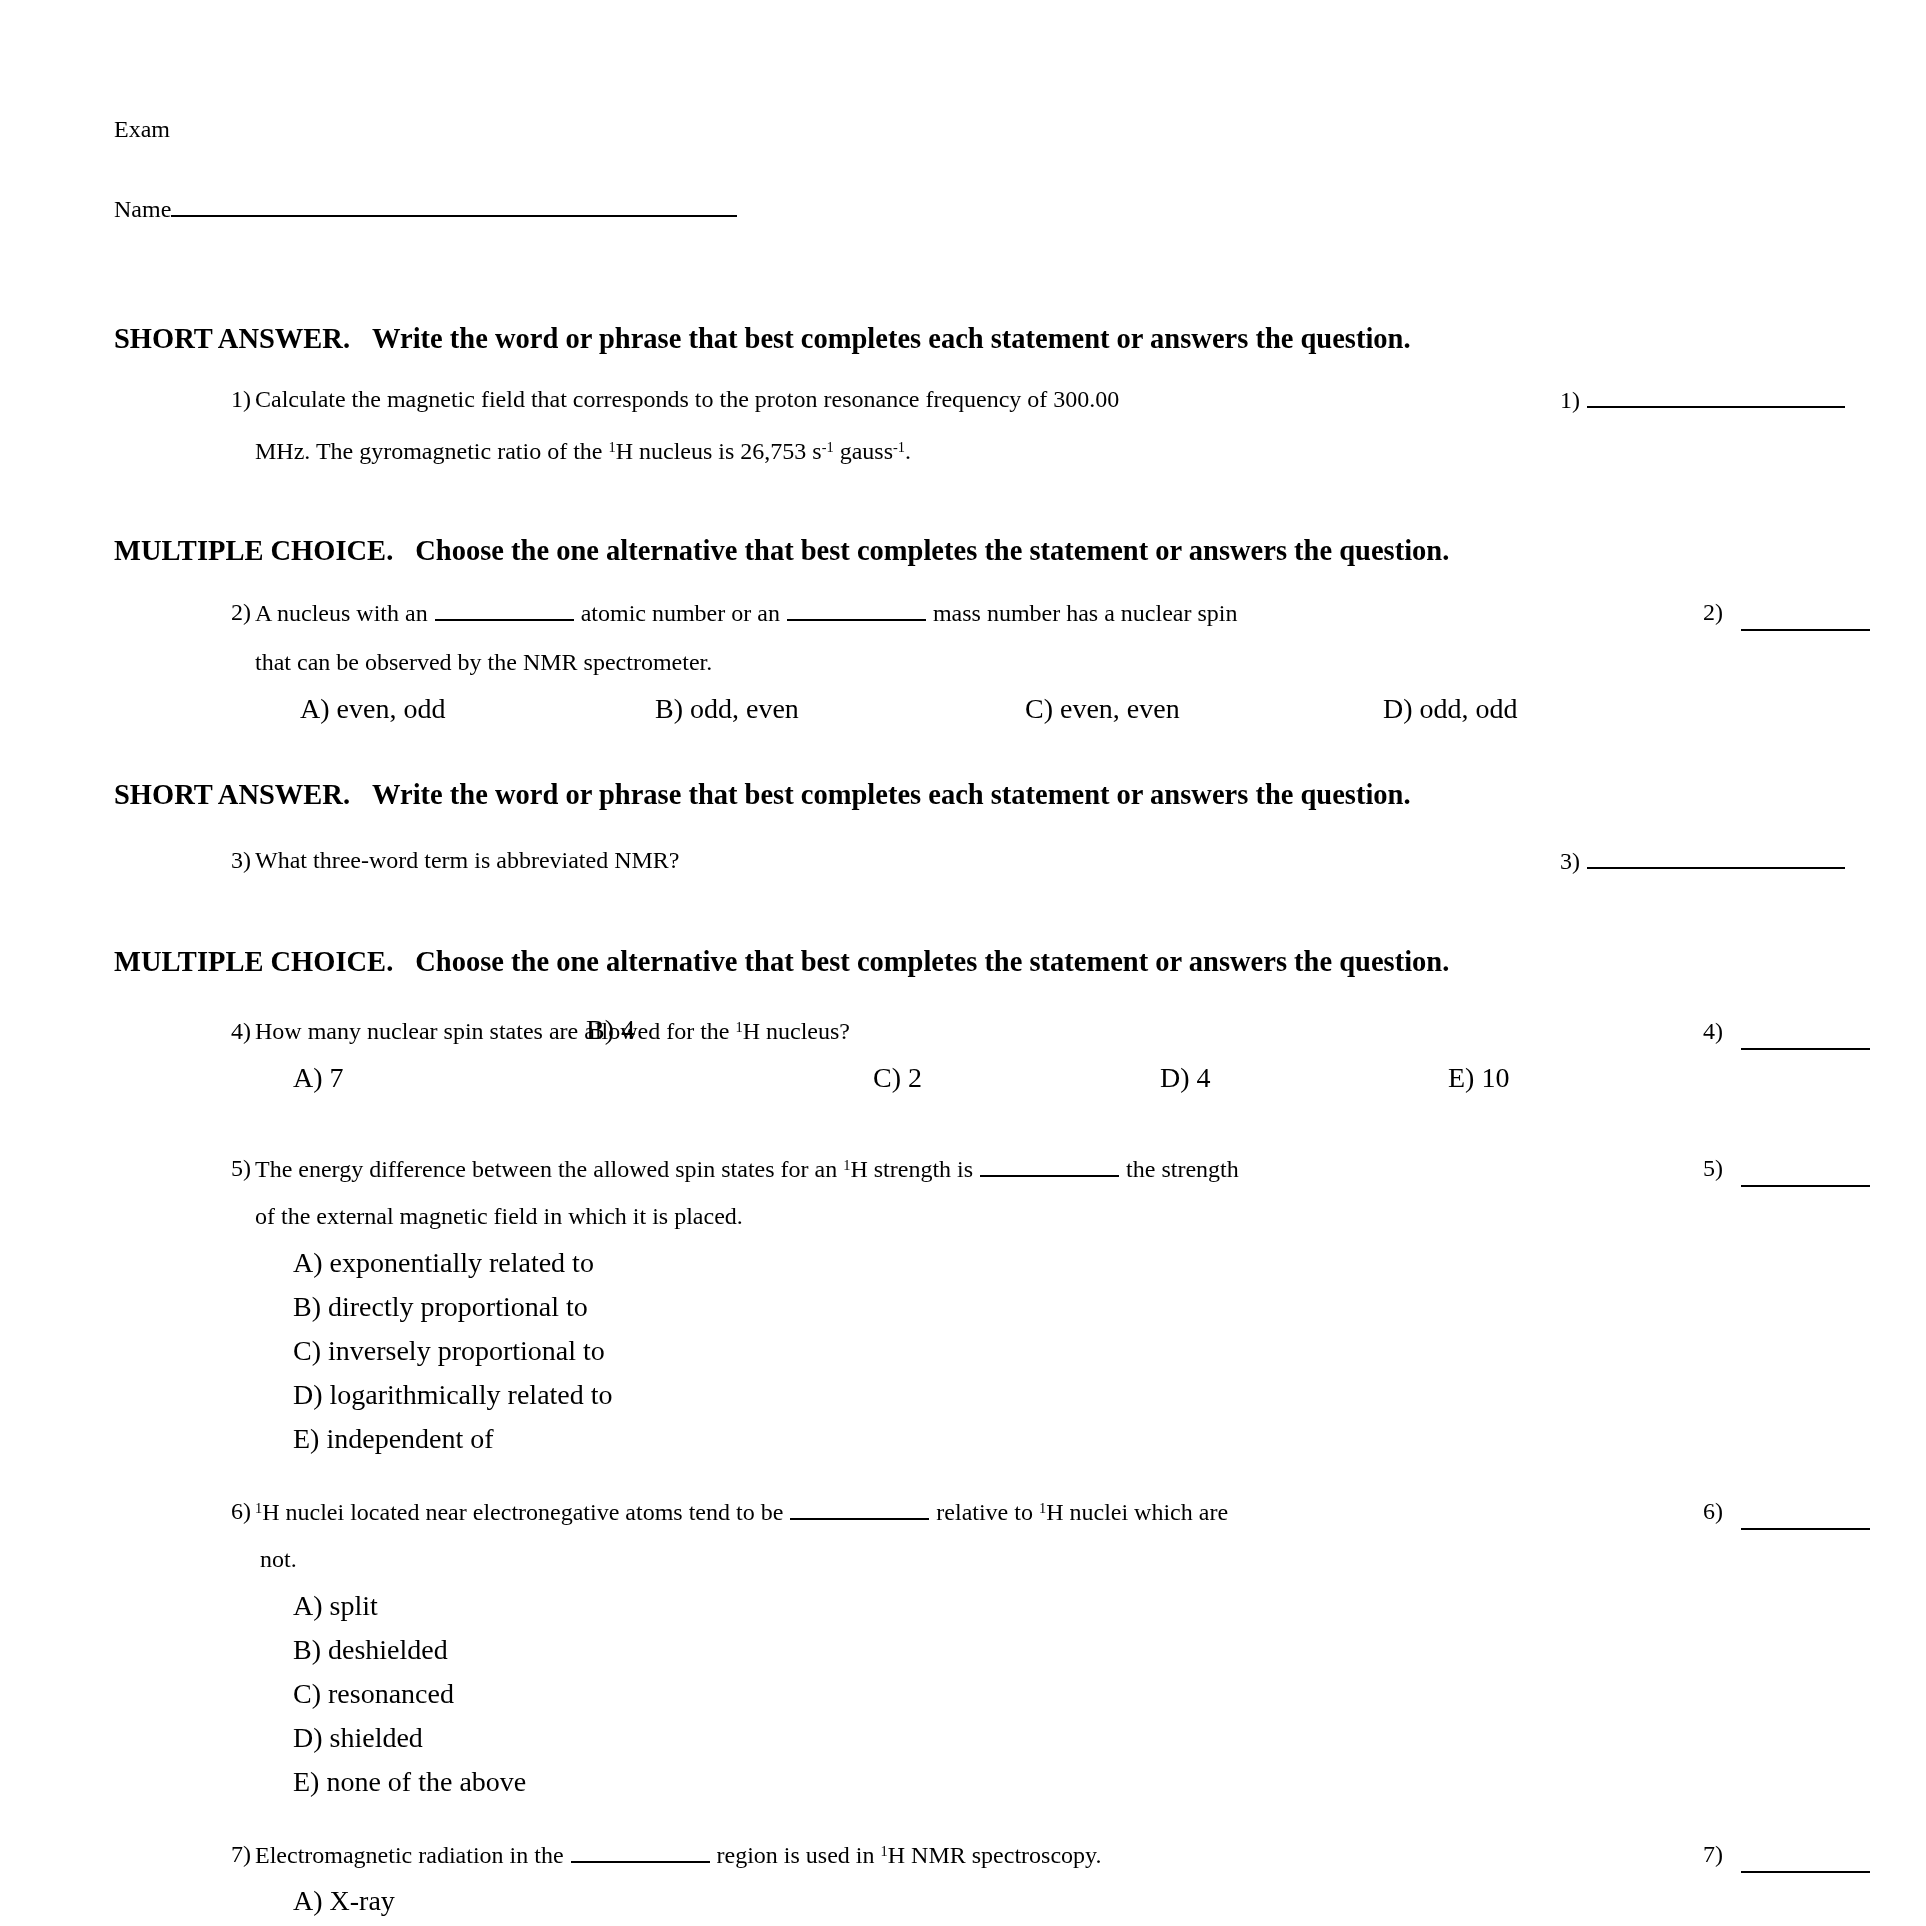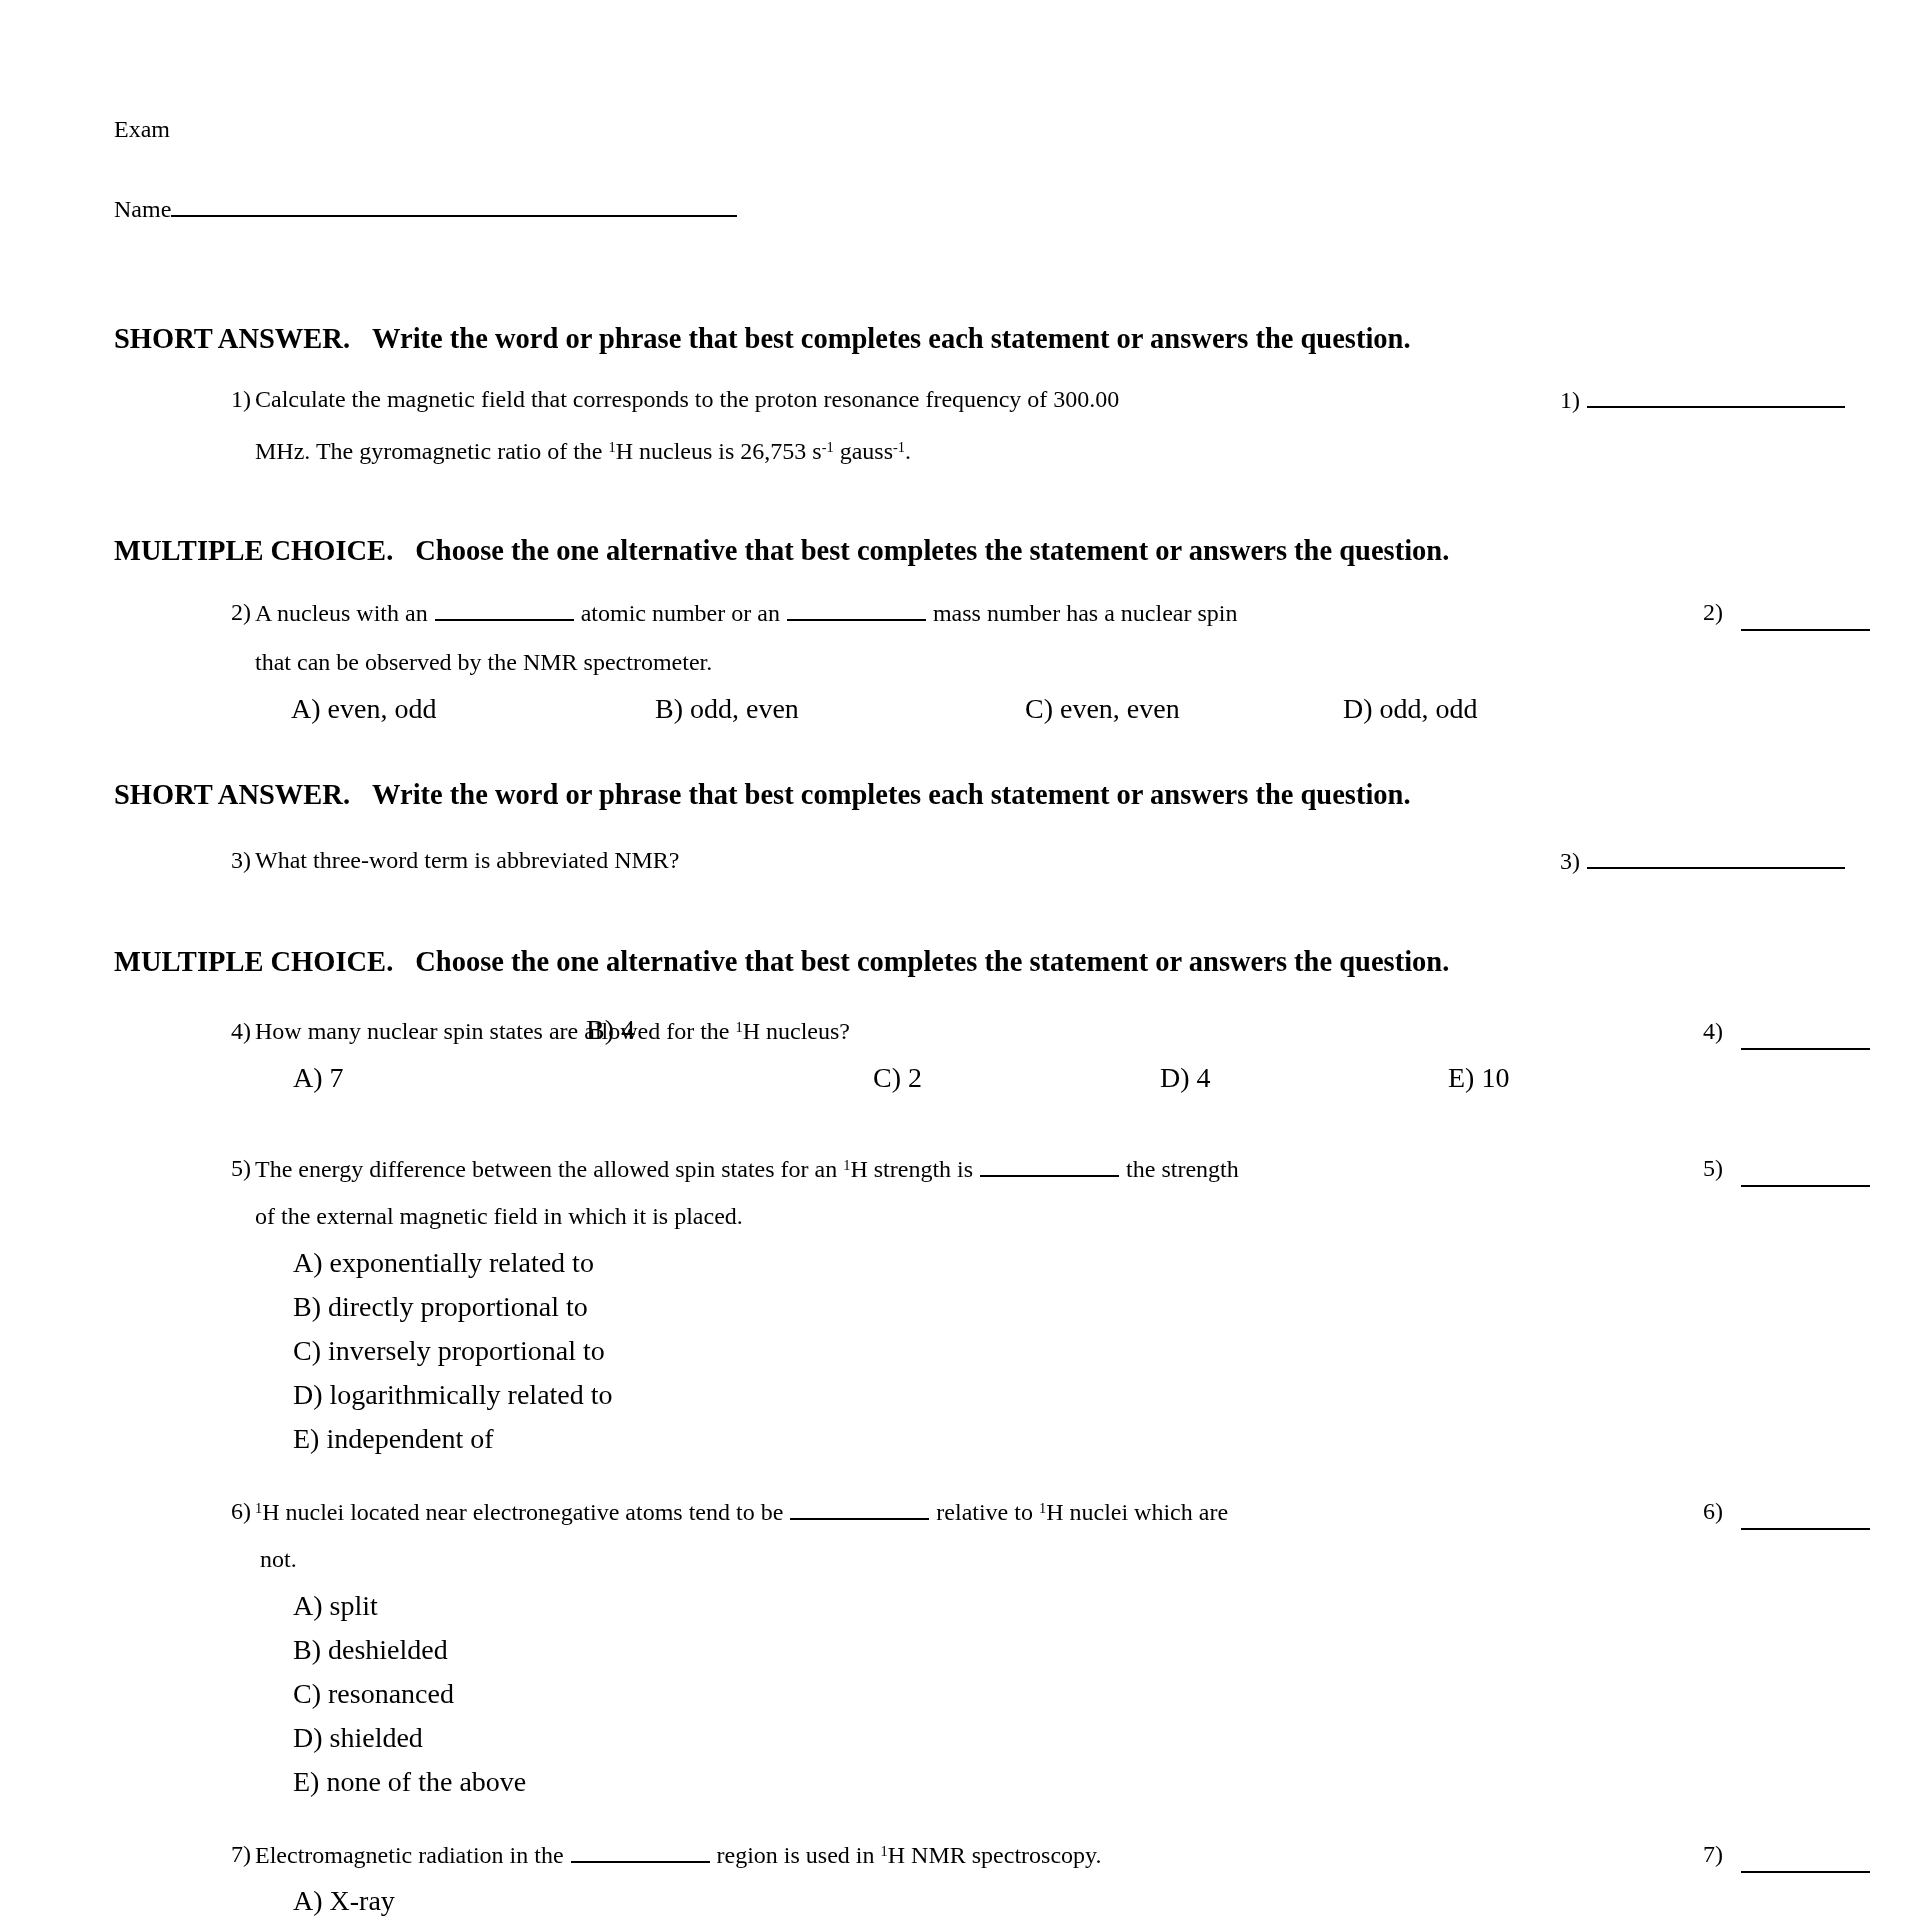--- a/index.html
+++ b/index.html
@@ -38,24 +38,24 @@
 <div class="abs t qtext" style="left:255px;top:386px">Calculate the magnetic field that corresponds to the proton resonance frequency of 300.00</div>
 <div class="abs t qtext" style="left:255px;top:438px"><span>MHz. The gyromagnetic ratio of the </span><span class="sup">1</span><span>H nucleus is 26,753 s</span><span class="sup">-1</span><span> gauss</span><span class="sup">-1</span><span>.</span></div>
 <div class="abs t" style="left:1560px;top:386px"><span>1)</span><span class="iblank sablank"></span></div>
 
 <div class="abs h" style="left:114px;top:535px"><span>MULTIPLE CHOICE.</span><span class="ins">Choose the one alternative that best completes the statement or answers the question.</span></div>
 
 <div class="abs t qnum" style="left:216px;top:599px">2)</div>
 <div class="abs t qtext" style="left:255px;top:599px"><span>A nucleus with an</span><span class="iblank"></span><span>atomic number or an</span><span class="iblank"></span><span>mass number has a nuclear spin</span></div>
 <div class="abs t qtext" style="left:255px;top:649px">that can be observed by the NMR spectrometer.</div>
 <div>
-  <span class="abs opt" style="left:291px;top:693px">A) even, odd</span>
+  <span class="abs opt" style="left:300px;top:693px">A) even, odd</span>
   <span class="abs opt" style="left:655px;top:693px">B) odd, even</span>
   <span class="abs opt" style="left:1025px;top:693px">C) even, even</span>
-  <span class="abs opt" style="left:1343px;top:693px">D) odd, odd</span>
+  <span class="abs opt" style="left:1383px;top:693px">D) odd, odd</span>
 </div>
 <div class="abs t" style="left:1703px;top:599px">2)</div>
 <div class="mcline" style="left:1741px;top:629px"></div>
 
 <div class="abs h" style="left:114px;top:779px"><span>SHORT ANSWER.</span><span class="ins">Write the word or phrase that best completes each statement or answers the question.</span></div>
 
 <div class="abs t qnum" style="left:216px;top:847px">3)</div>
 <div class="abs t qtext" style="left:255px;top:847px">What three-word term is abbreviated NMR?</div>
 <div class="abs t" style="left:1560px;top:847px"><span>3)</span><span class="iblank sablank"></span></div>
 

